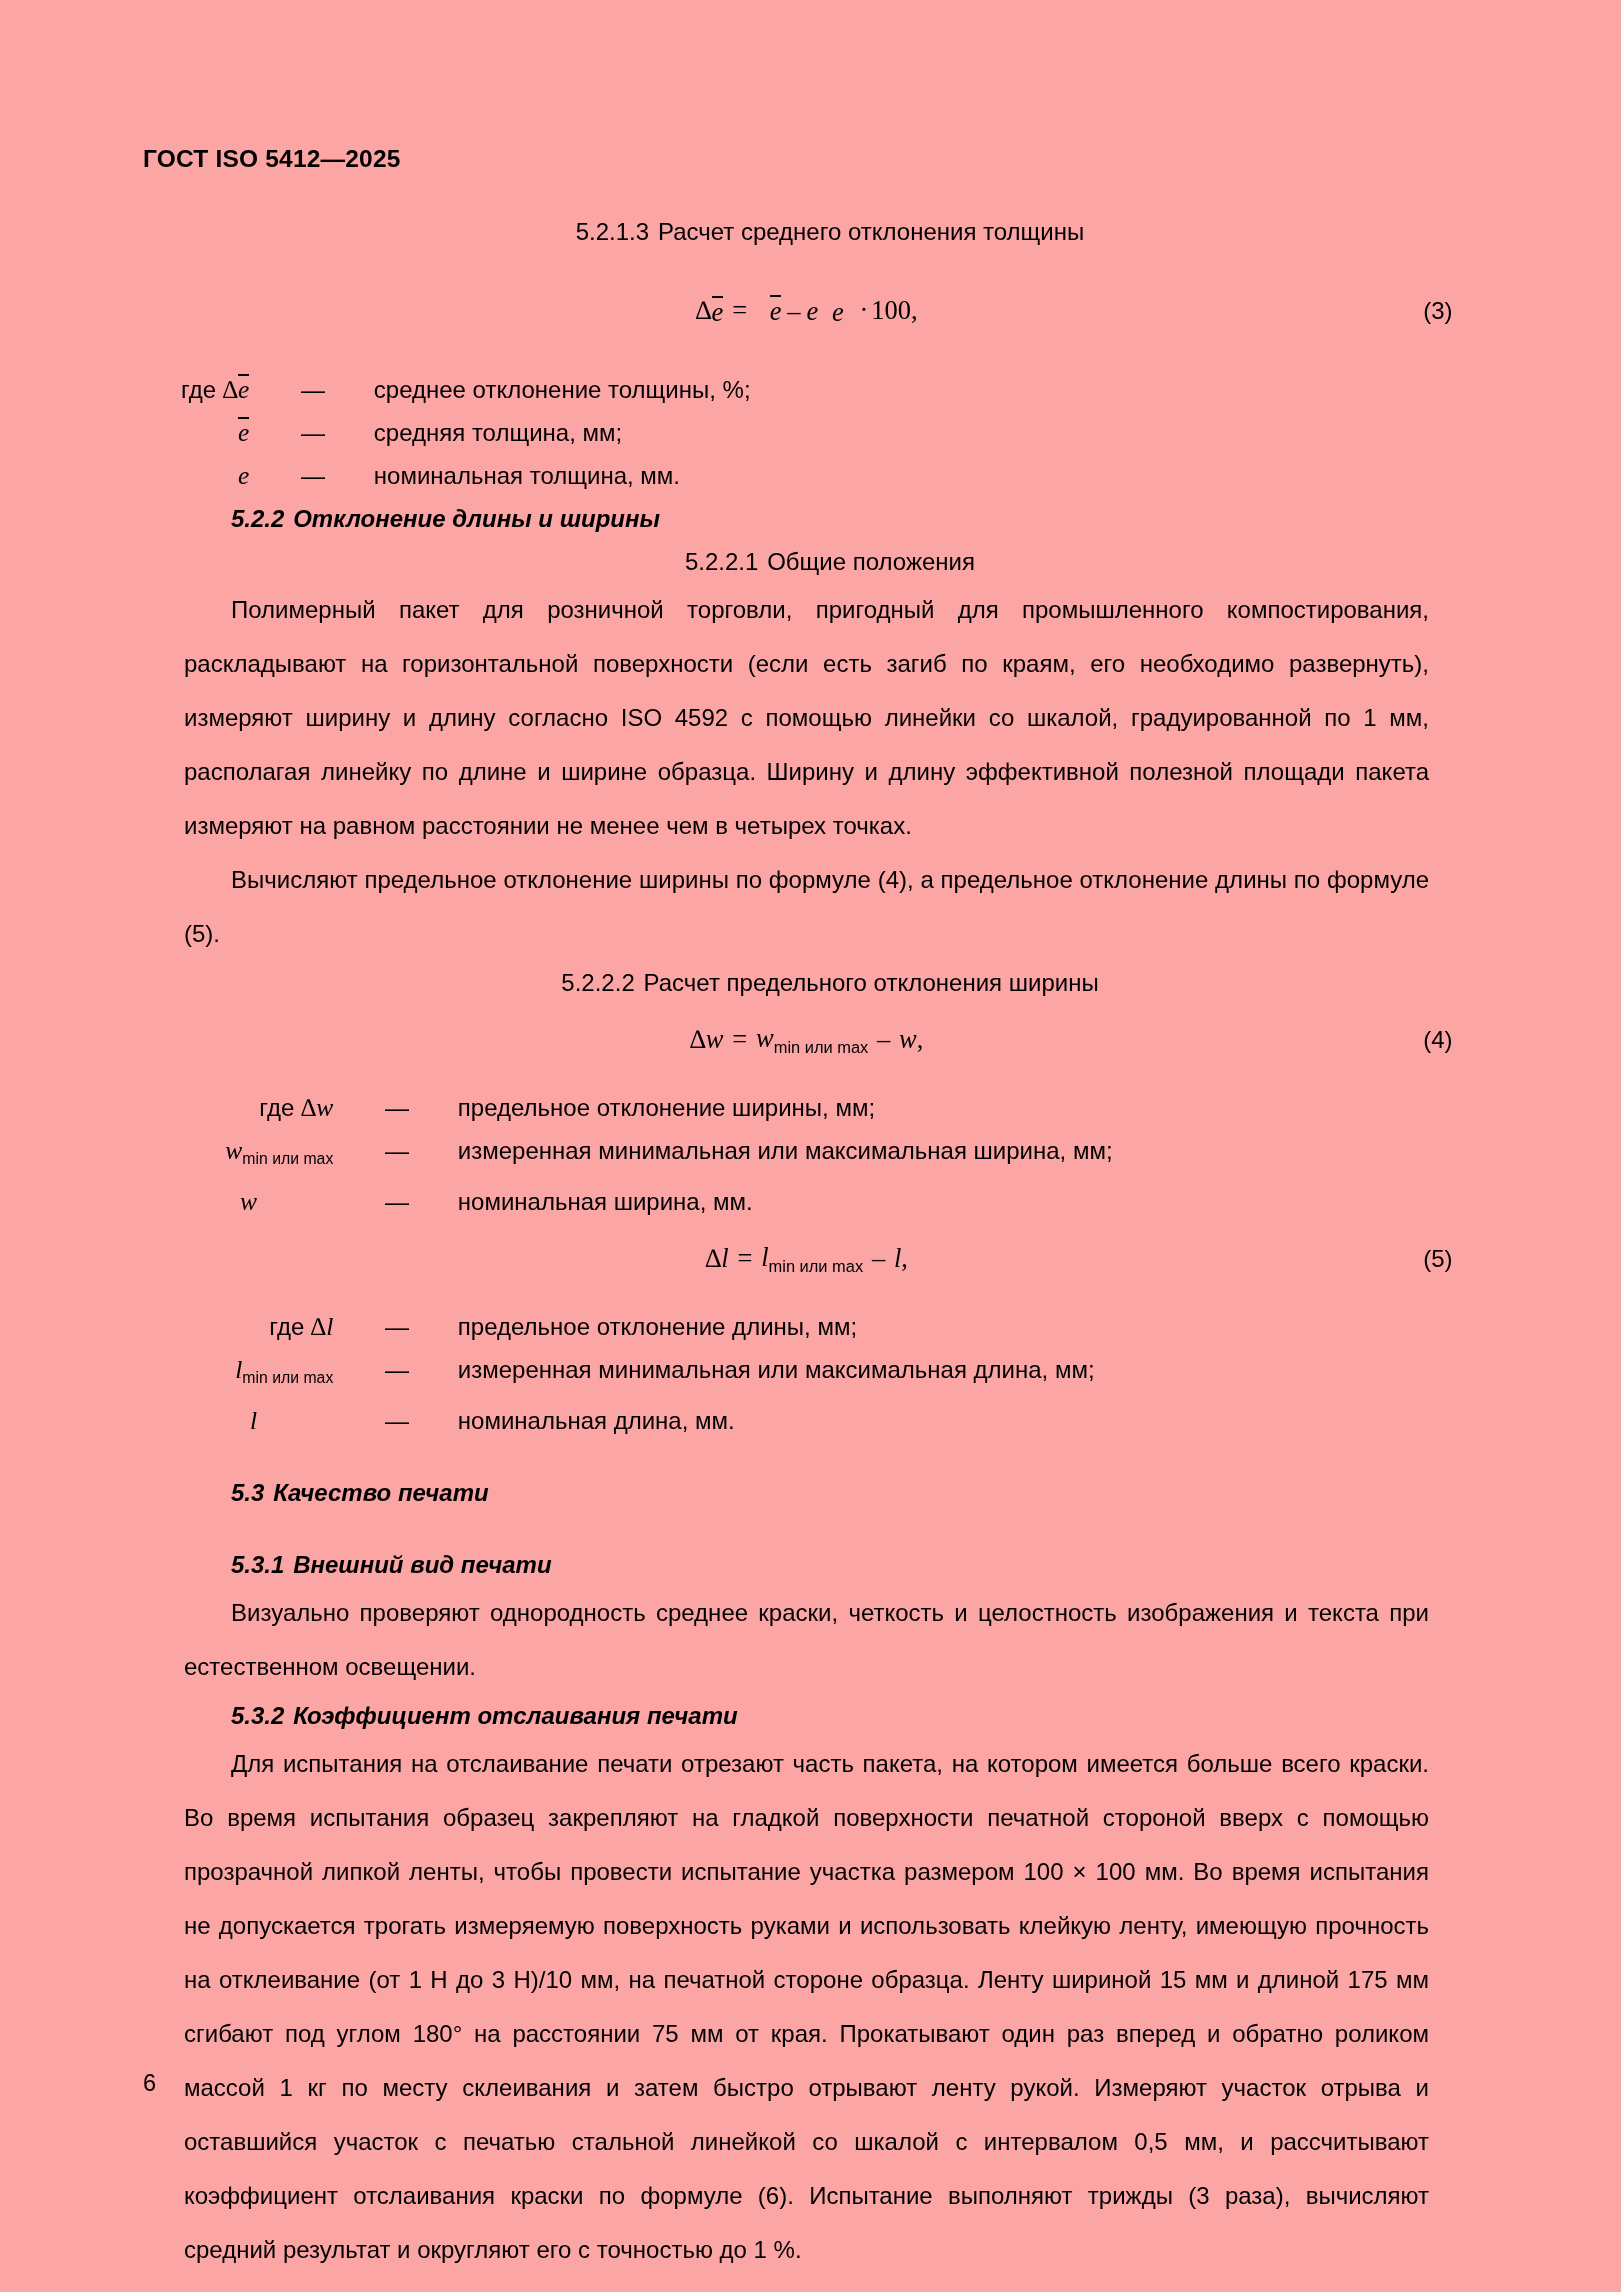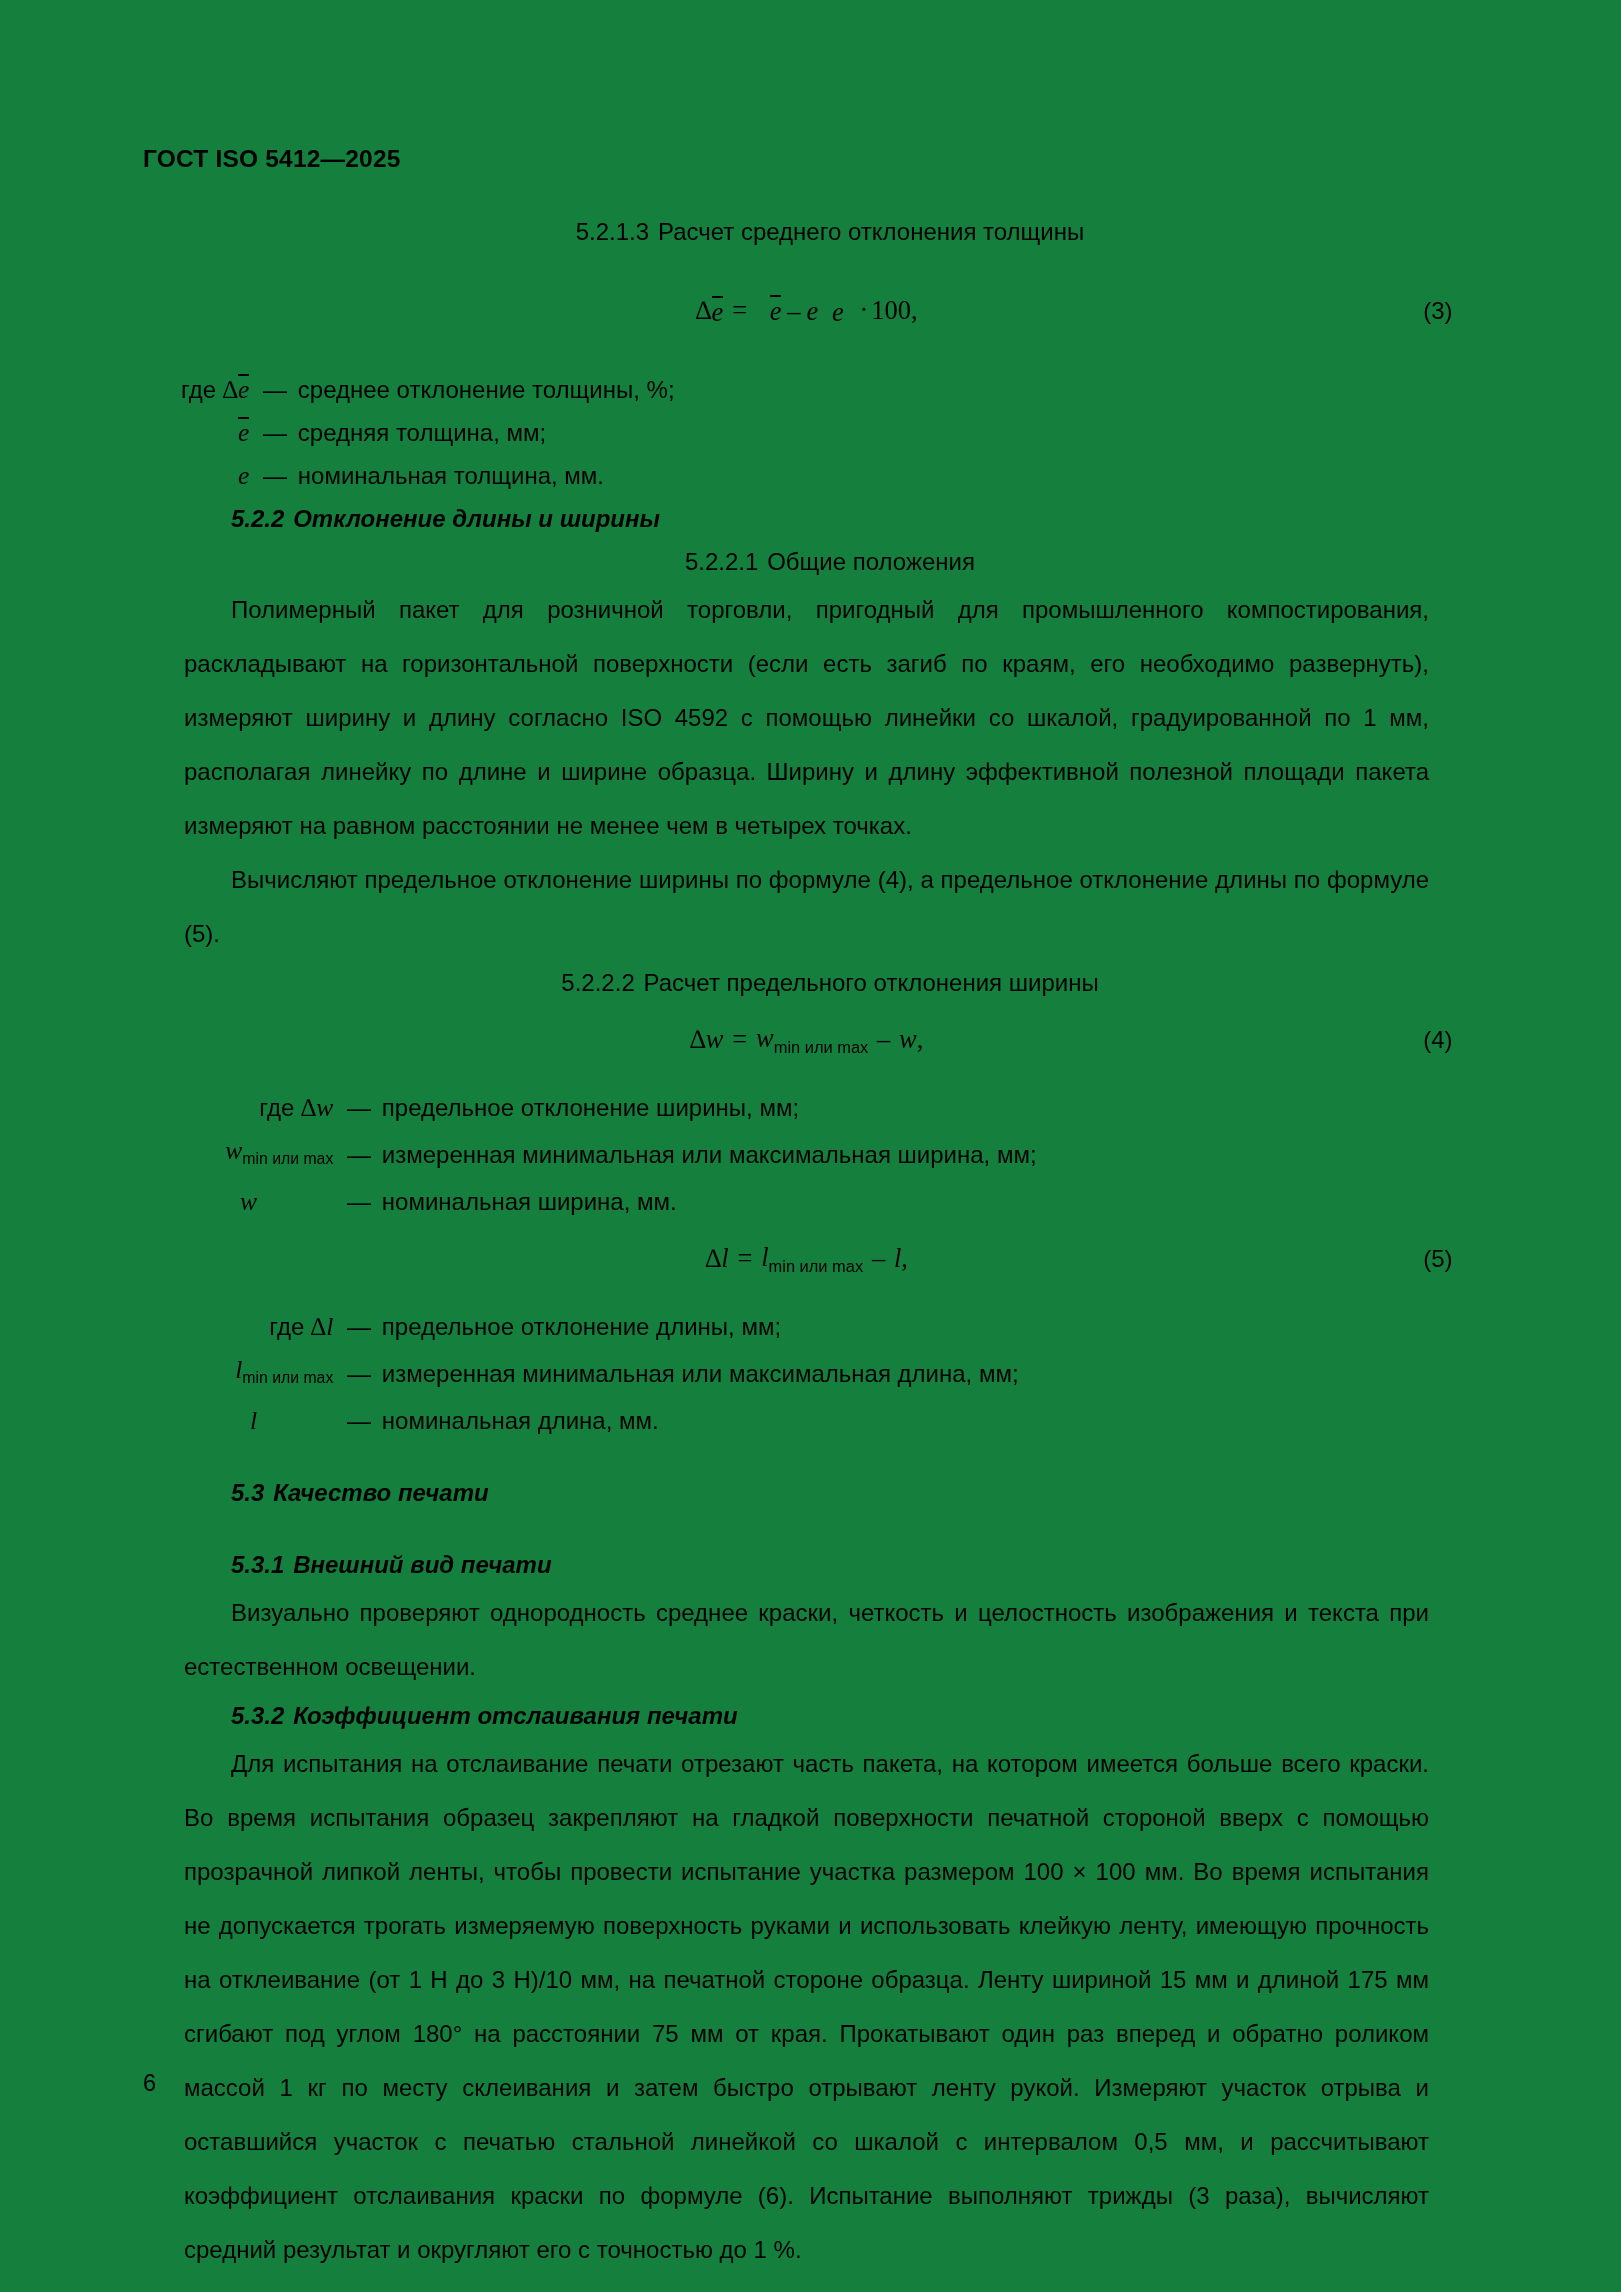--- a/index.html
+++ b/index.html
@@ -4,21 +4,21 @@
 <style>
   html, body {
     margin: 0;
     padding: 0;
     background: #ffffff;
   }
   .page {
     position: relative;
     width: 1621px;
     height: 2293px;
-    background: #15803d;
+    background: #fca5a5;
     font-family: "Liberation Sans", sans-serif;
     color: #000000;
     box-sizing: border-box;
     overflow: hidden;
   }
 
   
   .doc-header {
     position: absolute;
     left: 143px;
@@ -118,21 +118,22 @@
     vertical-align: -0.34em;
   }
 
   
   .where-block {
     font-size: 24px;
     line-height: 43px;
   }
   .where-row {
     display: flex;
-    align-items: center;
+    align-items: flex-start;
+    gap: 38px;
   }
   .where-lead {
     flex: 0 0 auto;
     text-align: right;
     box-sizing: border-box;
     padding-right: 13.7px;
     font-family: "Liberation Serif", serif;
     font-size: 25.5px;
   }
   .where-dash { flex: 0 0 auto; padding-right: 10.8px; }

